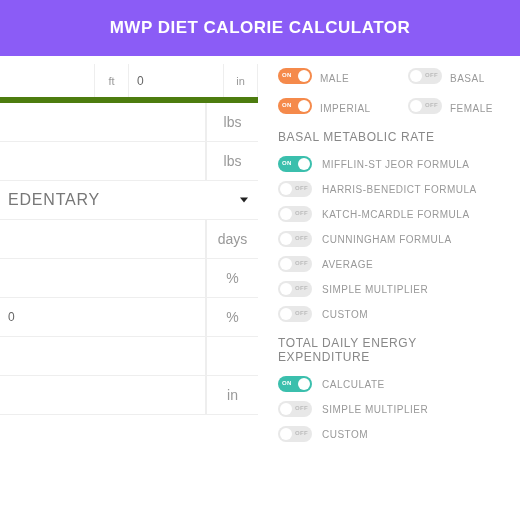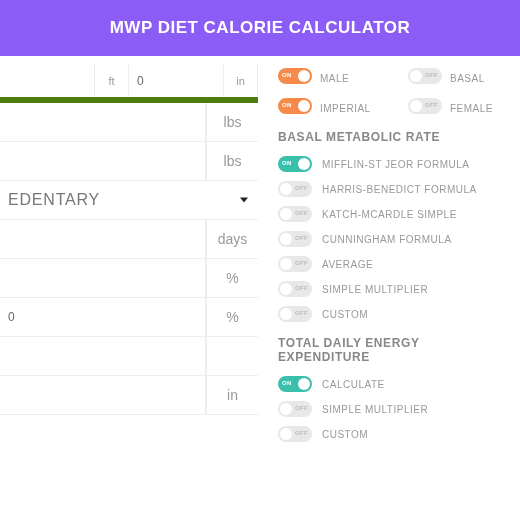--- a/index.html
+++ b/index.html
@@ -22,21 +22,21 @@
 .tgl.off{background:#e8e8e8}
 .tgl.on-teal{background:#3bbfad}
 .tgl .knob{width:12px;height:12px;background:#fff;border-radius:50%;position:absolute;top:2px}
 .tgl.on .knob,.tgl.on-teal .knob{left:20px}
 .tgl.off .knob{left:2px}
 .tgl .txt{position:absolute;font-size:6px;color:#fff;top:4px;font-weight:700;letter-spacing:.3px}
 .tgl.on .txt{left:4px}
 .tgl.on-teal .txt{left:4px}
 .tgl.off .txt{right:4px;color:#bbb}
 .tlabel{font-size:10px;color:#999;letter-spacing:.5px}
-.section-h{font-size:12px;color:#888;letter-spacing:.6px;margin:14px 16px 12px 0;font-weight:700}
+.section-h{font-size:12px;color:#888;letter-spacing:.6px;margin:14px 16px 12px 0;font-weight:400}
 .opt-row{display:flex;align-items:center;gap:10px;margin-bottom:9px;height:16px}
 .dbl{display:flex;height:39px;border-bottom:6px solid #4d7c0f}
 .dbl .h{flex:1;display:flex;align-items:center;border-right:1px solid #eee}
 .dbl .h input{border:none;width:100%;padding:0 8px;font-size:12px;color:#666;outline:none}
 .dbl .u{width:34px;display:flex;align-items:center;justify-content:center;color:#999;font-size:11px;border-right:1px solid #eee}
 </style>
 </head>
 <body>
 
 <div class="header">MWP DIET CALORIE CALCULATOR</div>
@@ -158,21 +158,21 @@
             <span class="txt">OFF</span>
             <span class="knob"></span>
           </span>
           <span class="tlabel">HARRIS-BENEDICT FORMULA</span>
         </div>
         <div class="opt-row">
           <span class="tgl off">
             <span class="txt">OFF</span>
             <span class="knob"></span>
           </span>
-          <span class="tlabel">KATCH-MCARDLE SIMPLE</span>
+          <span class="tlabel">KATCH-MCARDLE FORMULA</span>
         </div>
         <div class="opt-row">
           <span class="tgl off">
             <span class="txt">OFF</span>
             <span class="knob"></span>
           </span>
           <span class="tlabel">CUNNINGHAM FORMULA</span>
         </div>
         <div class="opt-row">
           <span class="tgl off">

